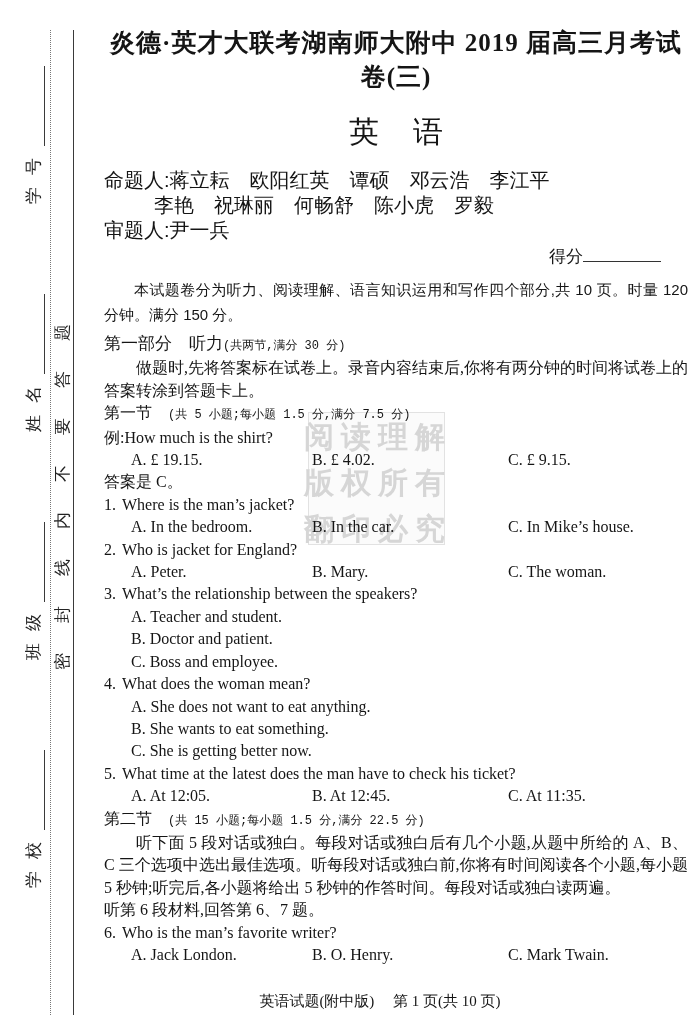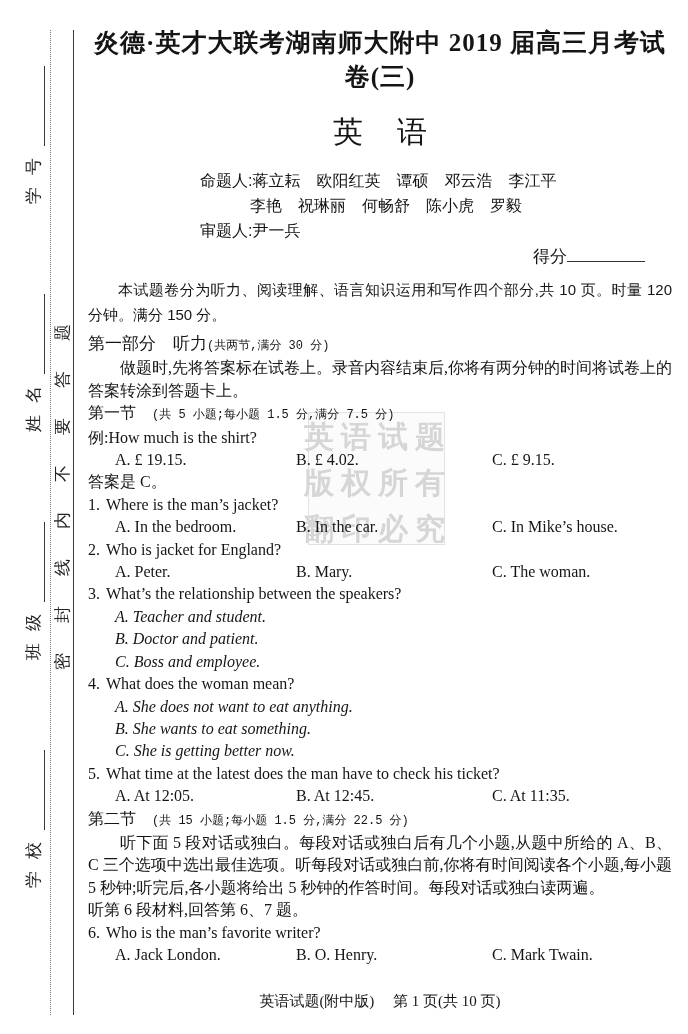--- a/index.html
+++ b/index.html
@@ -34,40 +34,40 @@
     position:absolute;left:308px;top:412px;width:135px;height:131px;
     border:1.5px solid #e2e2e2;background:rgba(0,0,0,0.015);z-index:0;
   }
   .watermark-text{
     position:absolute;left:288px;top:414px;width:180px;z-index:0;
     text-align:center;font-size:30px;line-height:46px;font-weight:bold;
     color:#d6d6d6;letter-spacing:7px;font-family:"Liberation Sans","DejaVu Sans",sans-serif;
   }
 
   
-  .content{position:absolute;left:88px;top:26px;width:584px;z-index:2;}
+  .content{position:absolute;left:104px;top:26px;width:584px;z-index:2;}
   .page-title{font-size:25px;line-height:34px;font-weight:bold;text-align:center;letter-spacing:1px;}
   .subject-title{margin-top:18px;font-size:30px;line-height:40px;text-align:center;letter-spacing:34px;padding-left:34px;}
-  .setters{margin-top:16px;margin-left:112px;font-size:16px;line-height:25px;}
+  .setters{margin-top:16px;font-size:20px;line-height:25px;}
   .setters .cont{margin-left:50px;}
   .score-line{margin-top:2px;height:24px;font-size:17px;text-align:right;padding-right:27px;}
   .score-blank{display:inline-block;width:78px;height:16px;border-bottom:1.2px solid #333;}
   .intro{margin-top:8px;font-size:15px;line-height:25px;text-indent:2em;text-align:justify;}
 
   .body-text{margin-top:6px;font-size:16px;line-height:22.4px;}
   .part-heading{font-size:17px;}
   .part-heading .note,.sec-heading .note{font-family:Liberation Mono, monospace;font-weight:normal;font-size:12px;}
   .para{text-indent:2em;text-align:justify;}
   .qline{display:flex;}
   .qnum{margin-right:6px;}
   .opts{display:flex;margin-left:27px;}
   .opts .opt:nth-child(1){width:181px;}
   .opts .opt:nth-child(2){width:196px;}
   .opts .opt:nth-child(3){flex:1;}
-  .question.stack .opts{display:block;font-style:italic;}
+  .question.stack .opts{display:block;}
   .question.stack .opts .opt{width:auto;}
 
   .footer{position:absolute;left:88px;top:992px;width:584px;text-align:center;font-size:15px;z-index:2;}
 </style>
 </head>
 <body>
 
 <div class="info-strip">
 
     <span class="field">
@@ -89,21 +89,21 @@
       <span class="flabel">学号</span>
       <span class="fblank"></span>
     </span>
   </div>
 <div class="seal-strip">密封线内不要答题</div>
 <div class="seal-dotted-line"></div>
 <div class="sidebar-solid-line"></div>
 
 <div class="watermark-box"></div>
 <div class="watermark-text">
-  <div>英语试题</div>
+  <div>阅读理解</div>
   <div>版权所有</div>
   <div>翻印必究</div>
 </div>
 
 <div class="content">
   <div class="page-title">炎德·英才大联考湖南师大附中 2019 届高三月考试卷(三)</div>
   <div class="subject-title hei">英语</div>
 
   <div class="setters hei">
     <div><span>命题人:</span><span>蒋立耘　欧阳红英　谭硕　邓云浩　李江平</span></div>

